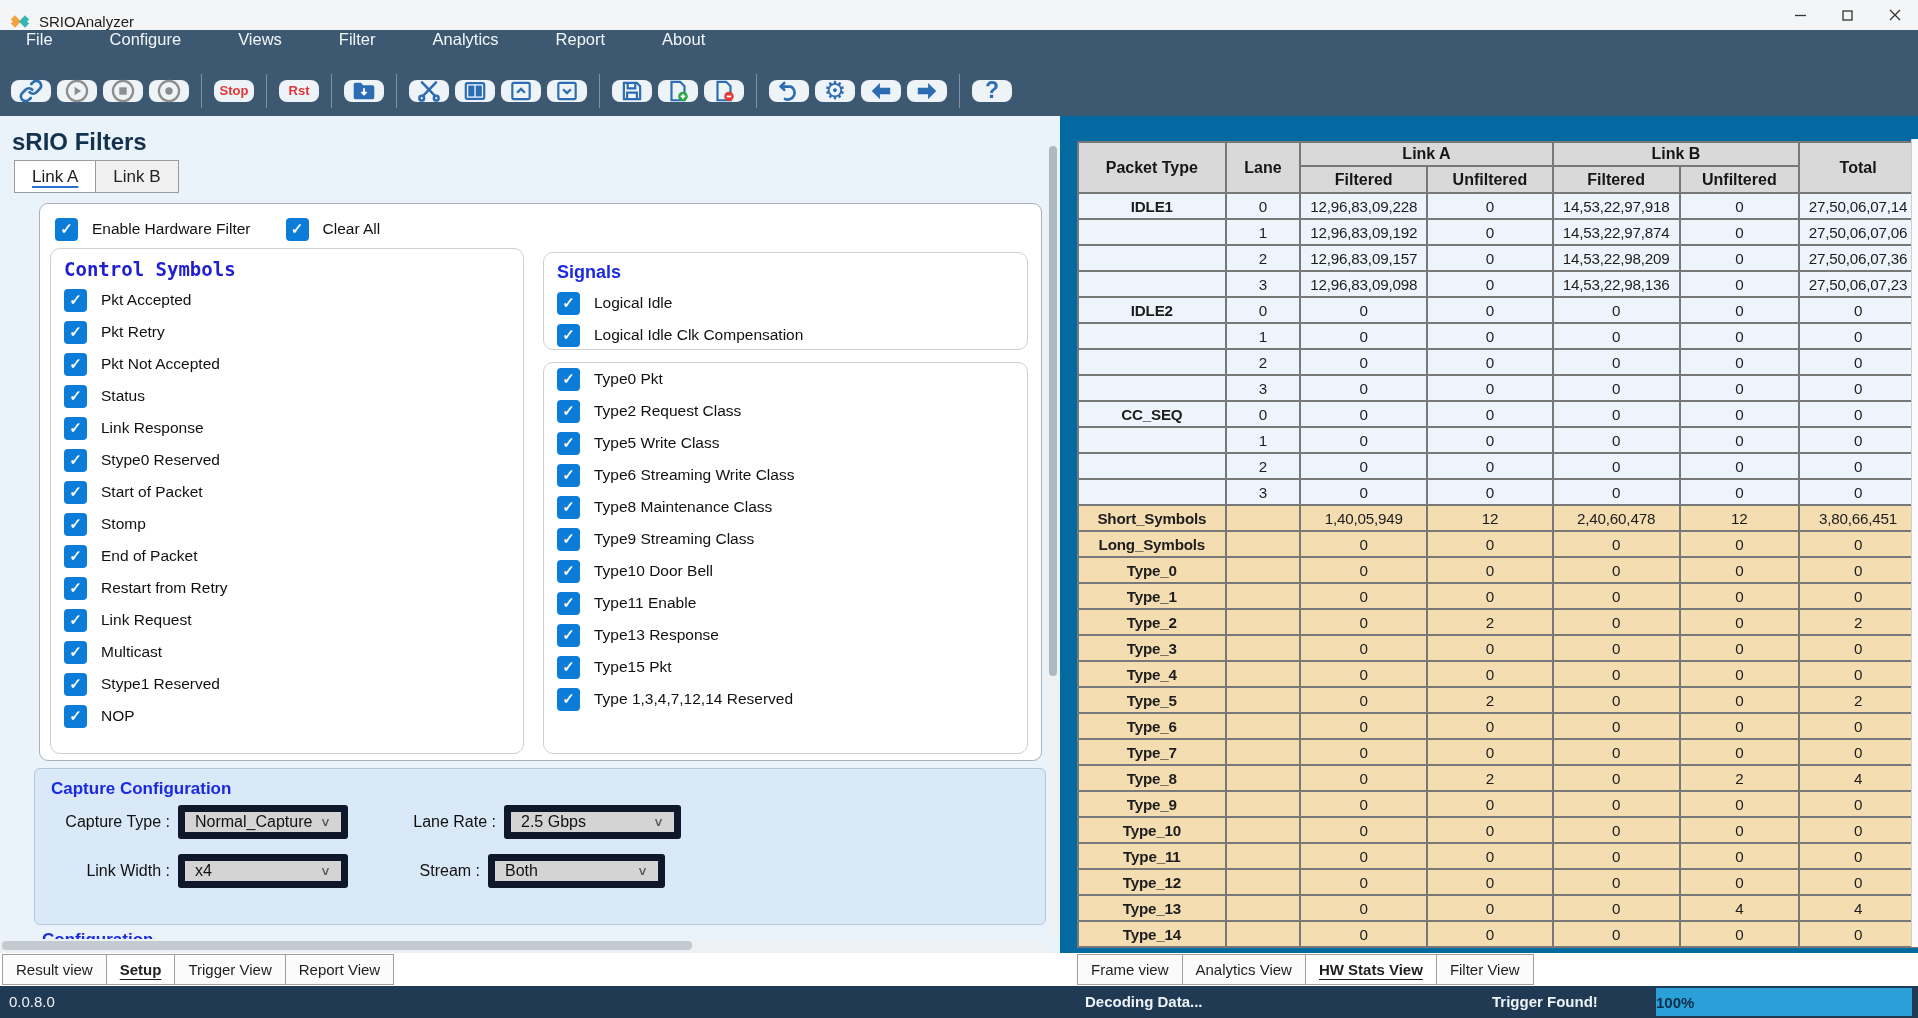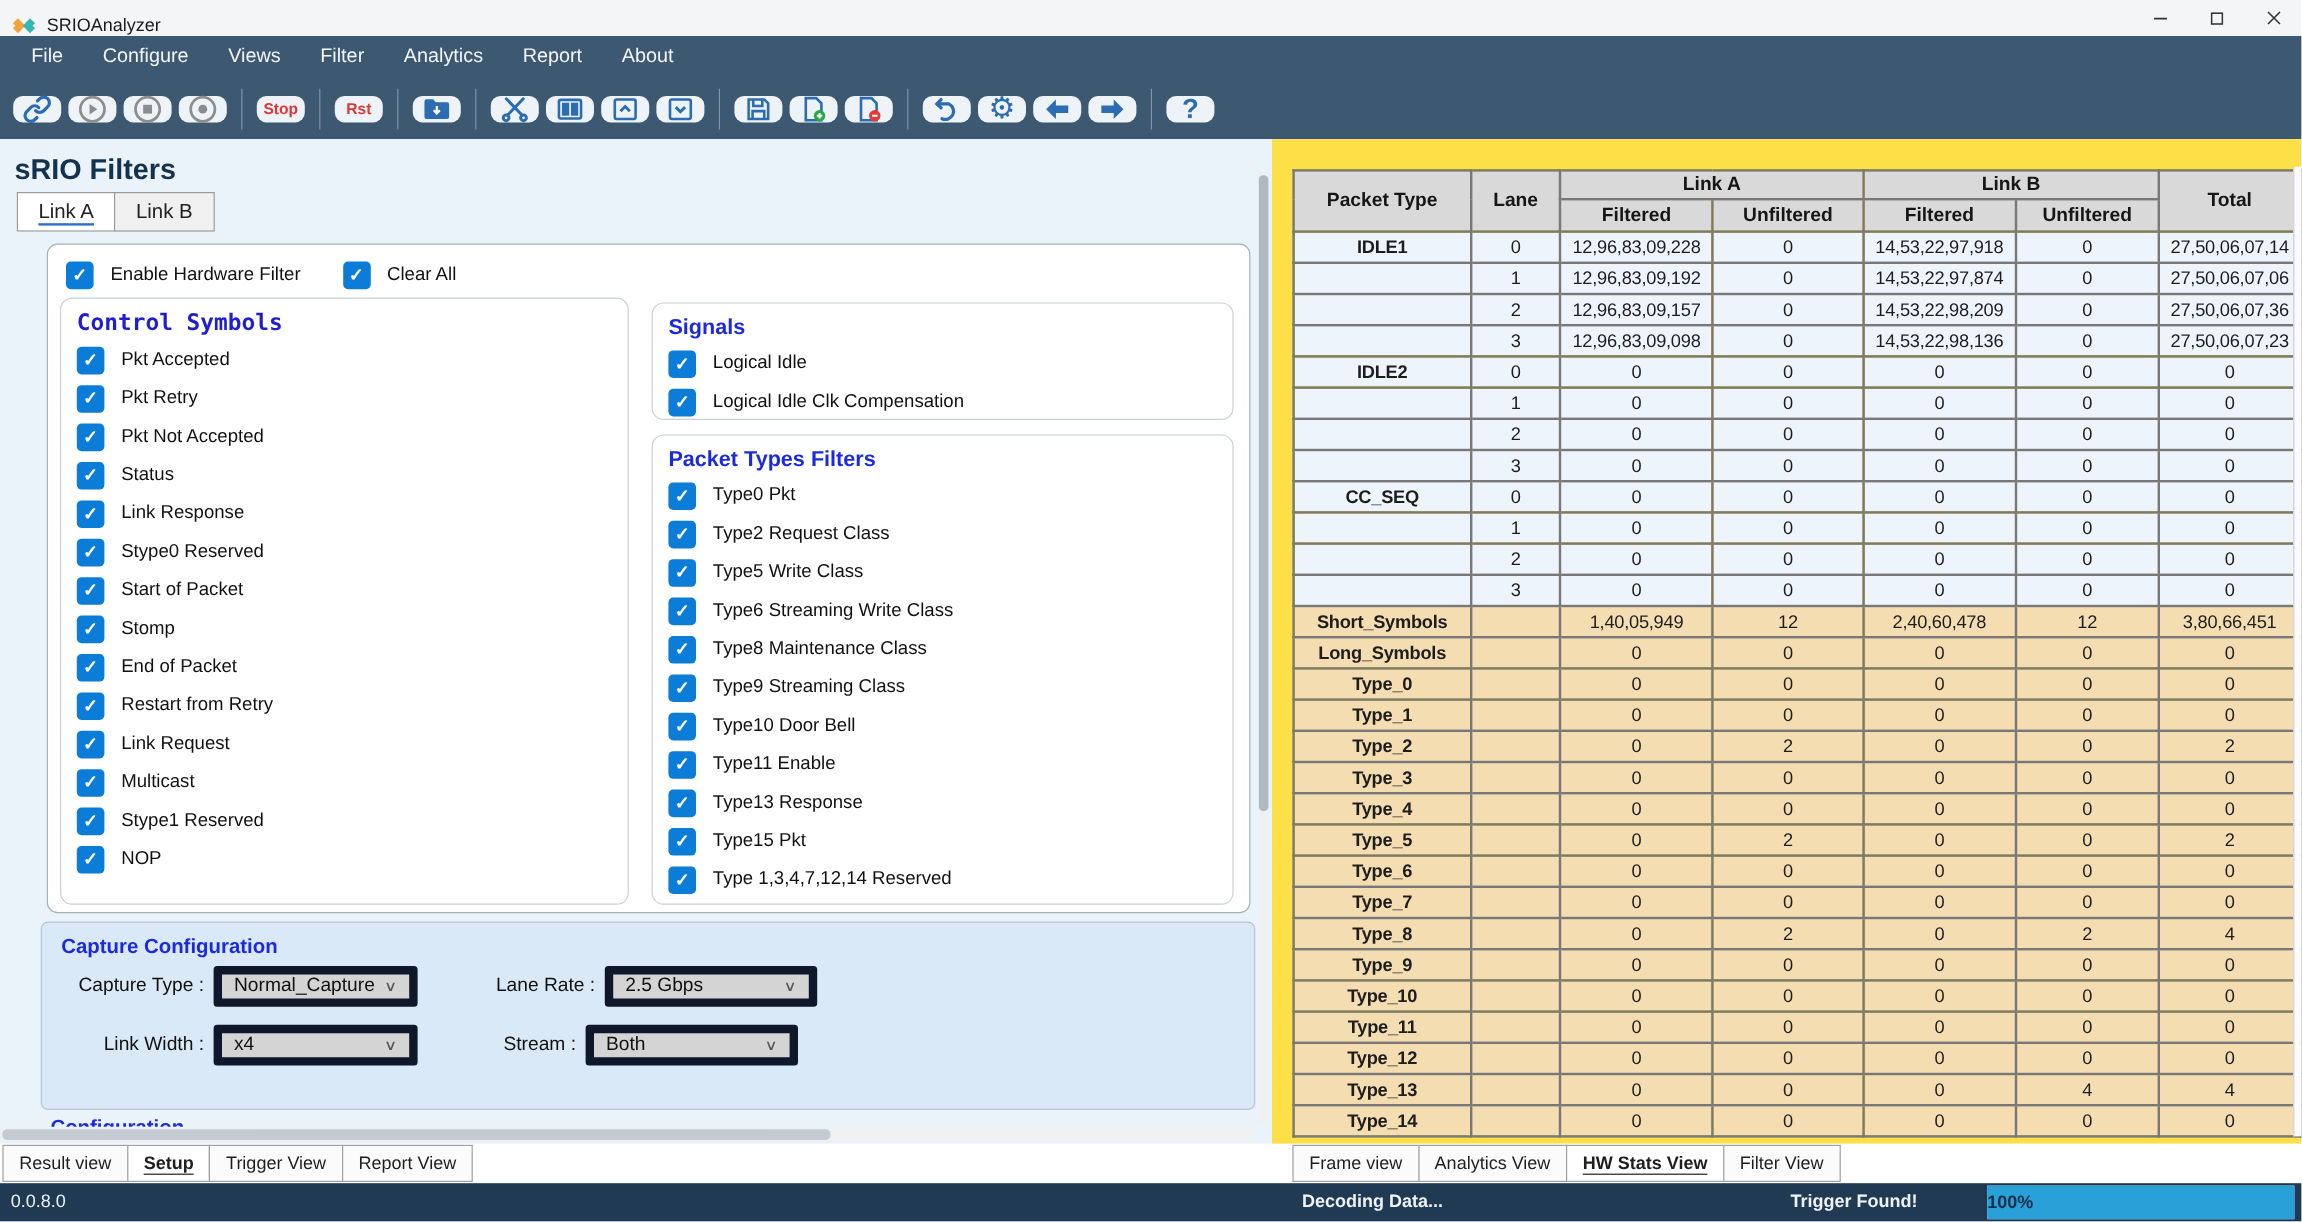--- a/index.html
+++ b/index.html
@@ -6,21 +6,21 @@
   html,body { width:1918px; height:1018px; overflow:hidden; font-family:"Liberation Sans",sans-serif; background:#fff; position:relative; }
 
   
   .titlebar { position:absolute; left:0; top:0; width:1918px; height:30px; background:#f4f5f6; display:flex; align-items:flex-end; }
   .app-icon { margin-left:10px; display:flex; }
   .title-text { margin-left:9px; font-size:15px; color:#1c1c1c; }
   .win-btns { position:absolute; right:0; top:0; height:30px; display:flex; }
   .win-btn { width:47px; height:30px; display:flex; align-items:center; justify-content:center; }
 
   
-  .menubar { position:absolute; left:0; top:30px; width:1918px; height:35px; background:#3d5972; display:flex; align-items:center; gap:33px; padding-left:26px; }
+  .menubar { position:absolute; left:0; top:30px; width:1918px; height:35px; background:#3d5972; display:flex; gap:57px; padding-left:26px; }
   .menu-item { color:#f3f6f9; font-size:16.5px; cursor:default; }
 
   
   .toolbar { position:absolute; left:0; top:65px; width:1918px; height:51px; background:#3d5972; display:flex; align-items:center; padding-left:8px; }
   .tbtn { width:40px; height:22px; background:#eef3f8; border-radius:8px; margin:0 3px; display:flex; align-items:center; justify-content:center; }
   .tbtn .txt { font-size:13px; font-weight:bold; color:#e03535; }
   .tsep { width:1px; height:34px; background:#7d92a6; margin:0 9px; }
   .glyph { color:#2b6cb3; font-size:25px; line-height:1; }
   .glyph.q { font-weight:bold; font-size:23px; }
 
@@ -55,21 +55,21 @@
   .cf2 { left:20px;  top:85px; } .cf2 .cap-label { width:115px; margin-right:8px; } .cf2 .dd { width:170px; }
   .cf3 { left:330px; top:85px; } .cf3 .cap-label { width:115px; margin-right:8px; } .cf3 .dd { width:177px; }
 
   .clipped-heading { position:absolute; left:42px; top:814px; height:9px; overflow:hidden; font-size:17px; font-weight:bold; color:#1b2ae0; }
   .h-scrollbar { position:absolute; left:0; top:824px; width:1046px; height:11px; background:#eef0f2; }
   .h-thumb { position:absolute; left:2px; top:1px; width:690px; height:9px; background:#c3cad1; border-radius:4px; }
   .v-scrollbar { position:absolute; right:3px; top:28px; width:8px; height:792px; background:#eef0f2; }
   .v-thumb { position:absolute; left:0; top:2px; width:8px; height:530px; background:#aeb9c2; border-radius:4px; }
 
   
-  .stats-area { position:absolute; left:1060px; top:116px; width:858px; height:838px; background:#fde047; }
+  .stats-area { position:absolute; left:1060px; top:116px; width:858px; height:838px; background:#0369a1; }
   #statsTable { border-collapse:collapse; margin:25px 0 0 17px; table-layout:fixed; }
   #statsTable th, #statsTable td { border:2px solid #787878; text-align:center; overflow:hidden; white-space:nowrap; }
   #statsTable th { background:#d9d9d9; color:#161616; font-size:16px; }
   th.la { background:#d5e8f3; } th.lb { background:#f8d8d8; }
   th.sub { font-size:14.5px; height:27px; } th.sub.la { background:#e9f3f9; } th.sub.lb { background:#fbebeb; }
   tr.h1 th { height:24px; }
   #statsTable td { height:26px; font-size:15.2px; letter-spacing:-0.2px; color:#1d1d1d; }
   td.type { font-weight:bold; }
   tr.blue td { background:#edf4fb; }
   tr.tan td  { background:#f3ddb1; }
@@ -367,21 +367,20 @@
             <span class="cb">✓</span>
             <span class="cb-label">Logical Idle</span>
           </div>
           <div class="cb-item">
             <span class="cb">✓</span>
             <span class="cb-label">Logical Idle Clk Compensation</span>
           </div>
         </div>
       </div>
     <div class="group-box" id="packetBox">
-        <div class="group-title">Packet Types Filters</div>
         <div class="cb-list">
           <div class="cb-item">
             <span class="cb">✓</span>
             <span class="cb-label">Type0 Pkt</span>
           </div>
           <div class="cb-item">
             <span class="cb">✓</span>
             <span class="cb-label">Type2 Request Class</span>
           </div>
           <div class="cb-item">

